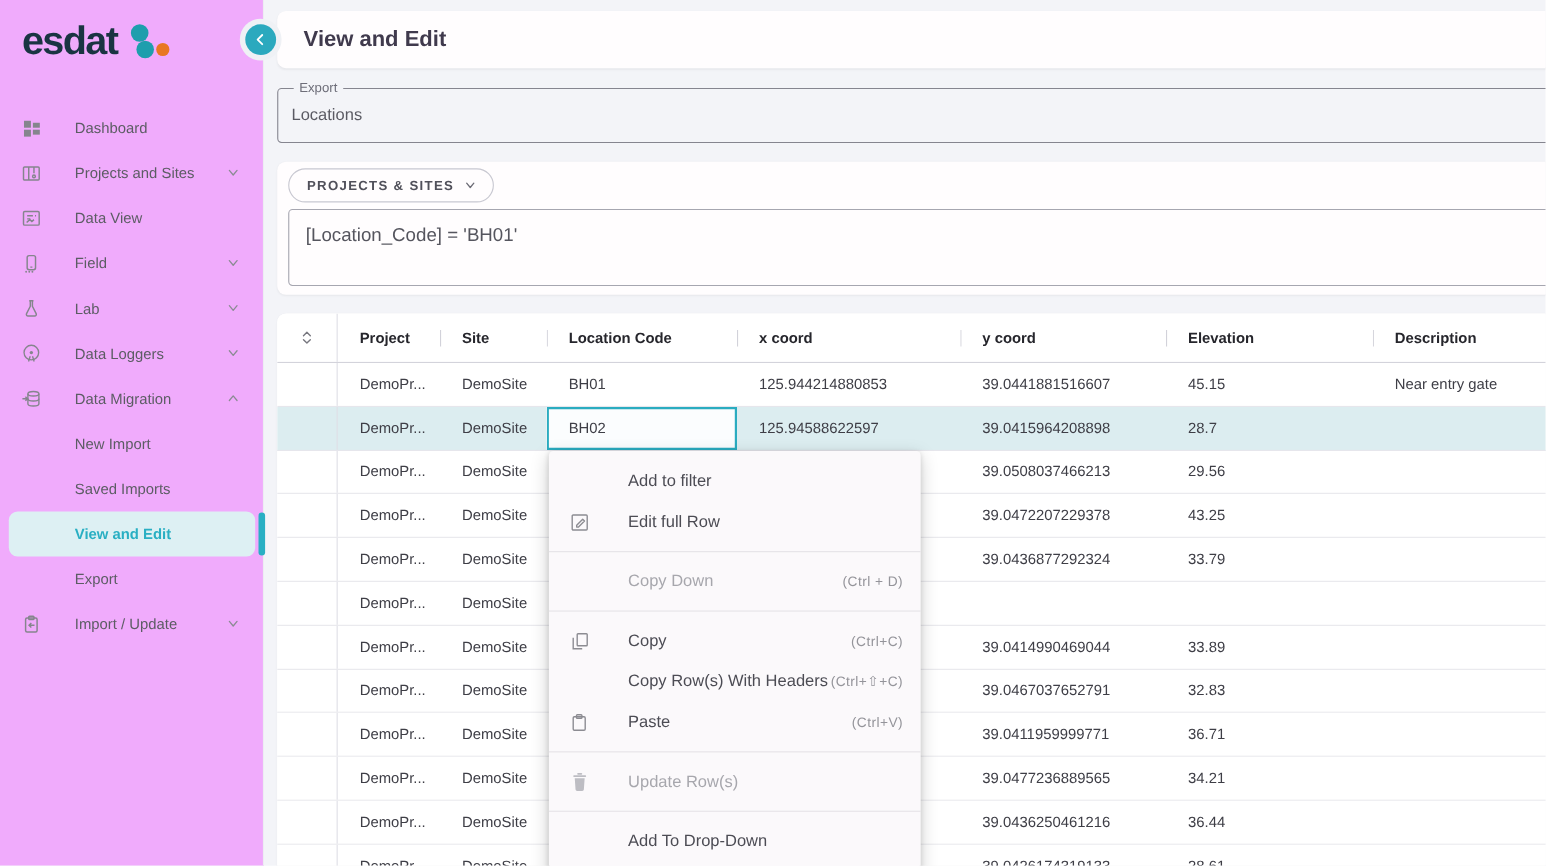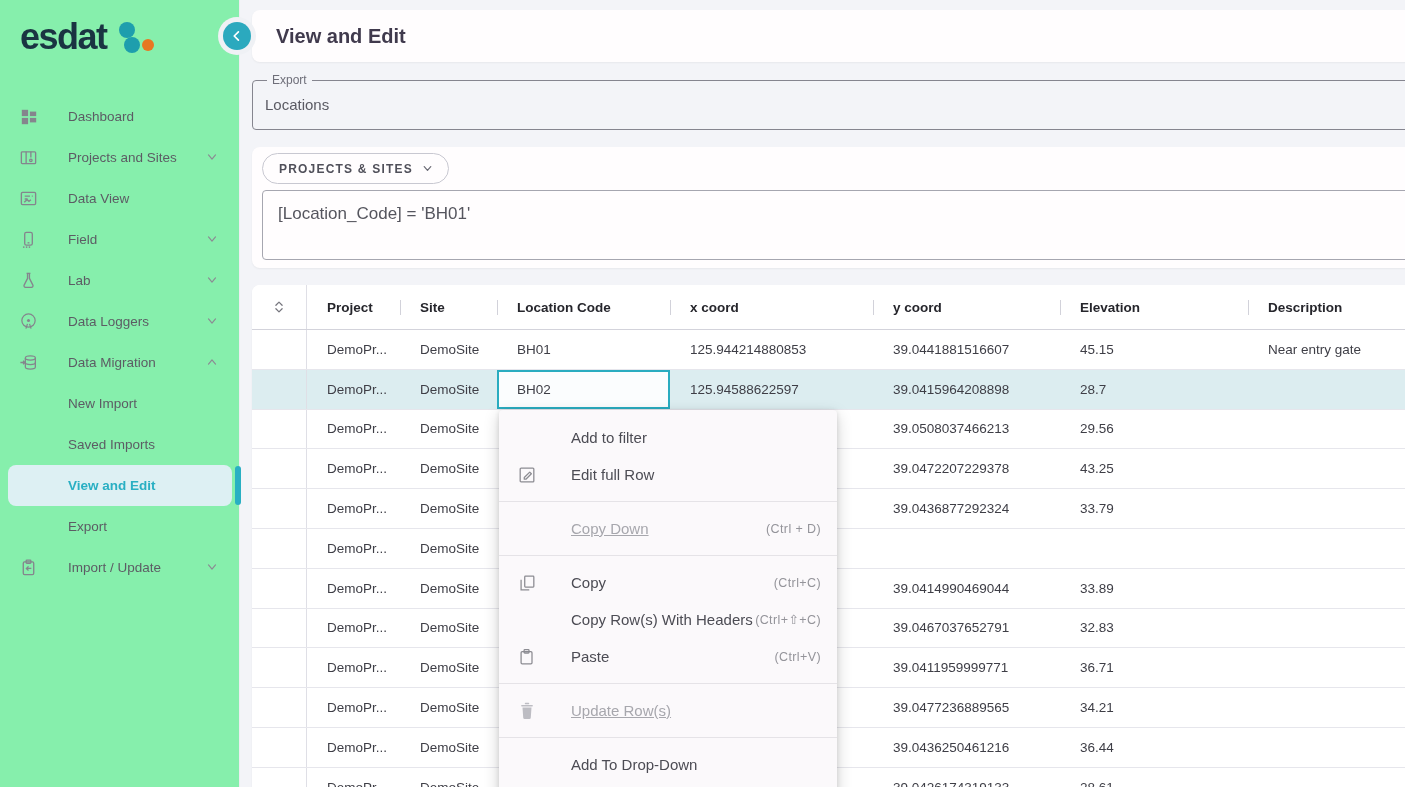--- a/index.html
+++ b/index.html
@@ -8,21 +8,21 @@
     font-family:"Liberation Sans", sans-serif;
     background:#F3F4F8;
     position:relative;
     color:#3E3E46;
   }
   .icn svg{display:block}
 
   
   .sidebar{
     position:absolute; left:0; top:0; width:240px; height:787px;
-    background:#86efac; border-right:1px solid #EDEDF2; z-index:2;
+    background:#f0abfc; border-right:1px solid #EDEDF2; z-index:2;
   }
   .logo{display:flex; align-items:center; gap:7px; padding:16px 0 0 20px; height:58px;}
   .logo-text{font-size:36px; font-weight:700; letter-spacing:-1.5px; color:#1A3442; line-height:1;}
   .nav{margin-top:38px;}
   .nav-item{
     position:relative; display:flex; align-items:center; height:41px;
     padding-left:18px; cursor:pointer; color:#5C5C64; font-size:13.5px;
   }
   .nav-icn{width:21px; display:flex; justify-content:center;}
   .nav-label{margin-left:29px; white-space:nowrap;}
@@ -107,21 +107,21 @@
   .context-menu{
     position:absolute; left:499px; top:410px; width:338px; height:400px;
     background:#FBF9FB; border-radius:4px; padding-top:9px; z-index:10;
     box-shadow:0 5px 16px rgba(0,0,0,0.18), 0 1px 5px rgba(0,0,0,0.12);
   }
   .menu-item{display:flex; align-items:center; height:37px; padding:0 16px; cursor:pointer;}
   .mi-icon{width:24px; display:flex; justify-content:center;}
   .mi-spacer{width:24px;}
   .mi-label{margin-left:32px; font-size:15px; color:#4C4C54;}
   .menu-item.disabled{cursor:default;}
-  .menu-item.disabled .mi-label{color:#A7A7AD;text-decoration:underline;}
+  .menu-item.disabled .mi-label{color:#A7A7AD;}
   .mi-shortcut{margin-left:auto; font-size:12.5px; color:#94949A; letter-spacing:0.4px;}
   .menu-divider{height:1px; background:#E5E3E7; margin:8px 0;}
 </style>
 </head>
 <body>
 
 <div class="sidebar">
   <div class="logo">
     <span class="logo-text">esdat</span>
     <span class="icn">

